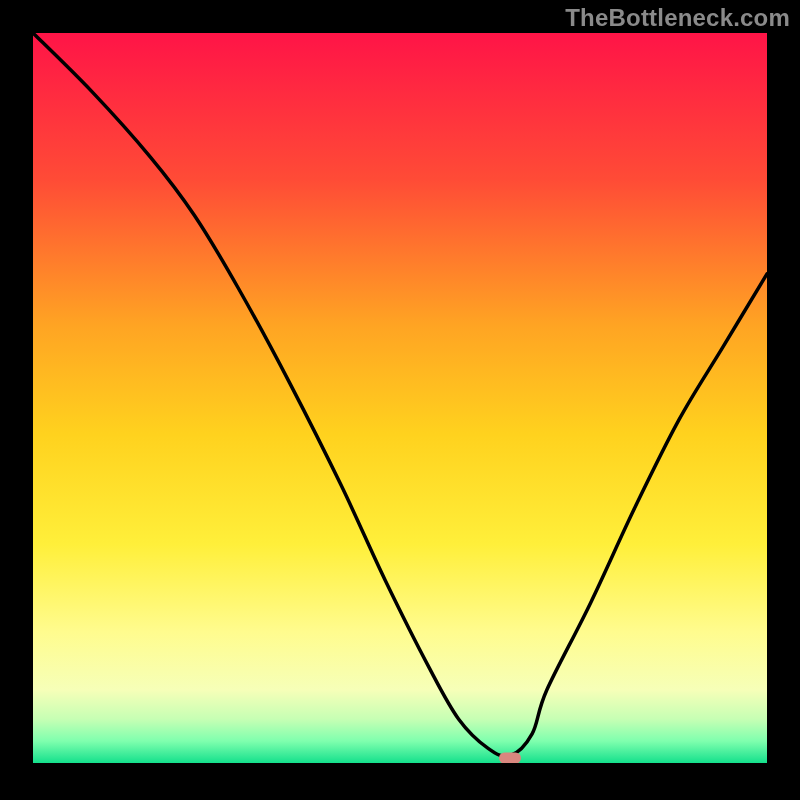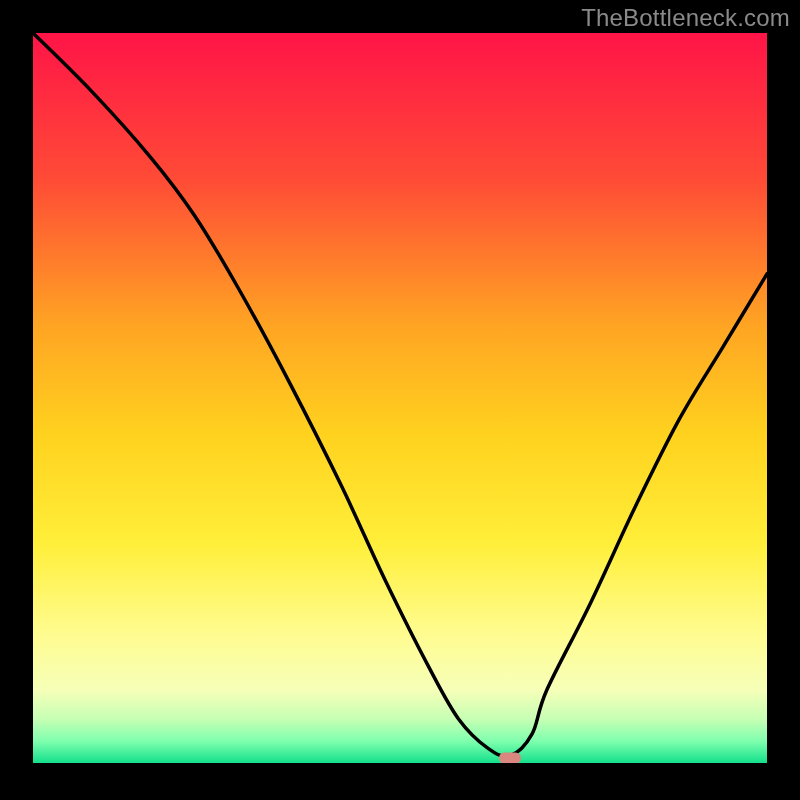--- a/index.html
+++ b/index.html
@@ -45,21 +45,21 @@
     background: #d9877f;
     border-radius: 6px;
     transform: translate(-50%, -50%);
   }
   .watermark {
     position: absolute;
     top: 4px;
     right: 10px;
     font-family: Arial, Helvetica, sans-serif;
     font-size: 24px;
-    font-weight: 400;
+    font-weight: 700;
     color: #8a8a8a;
     letter-spacing: 0.2px;
   }
 </style>
 </head>
 <body>
 
 <div class="frame">
 
   <div class="plot-area">

